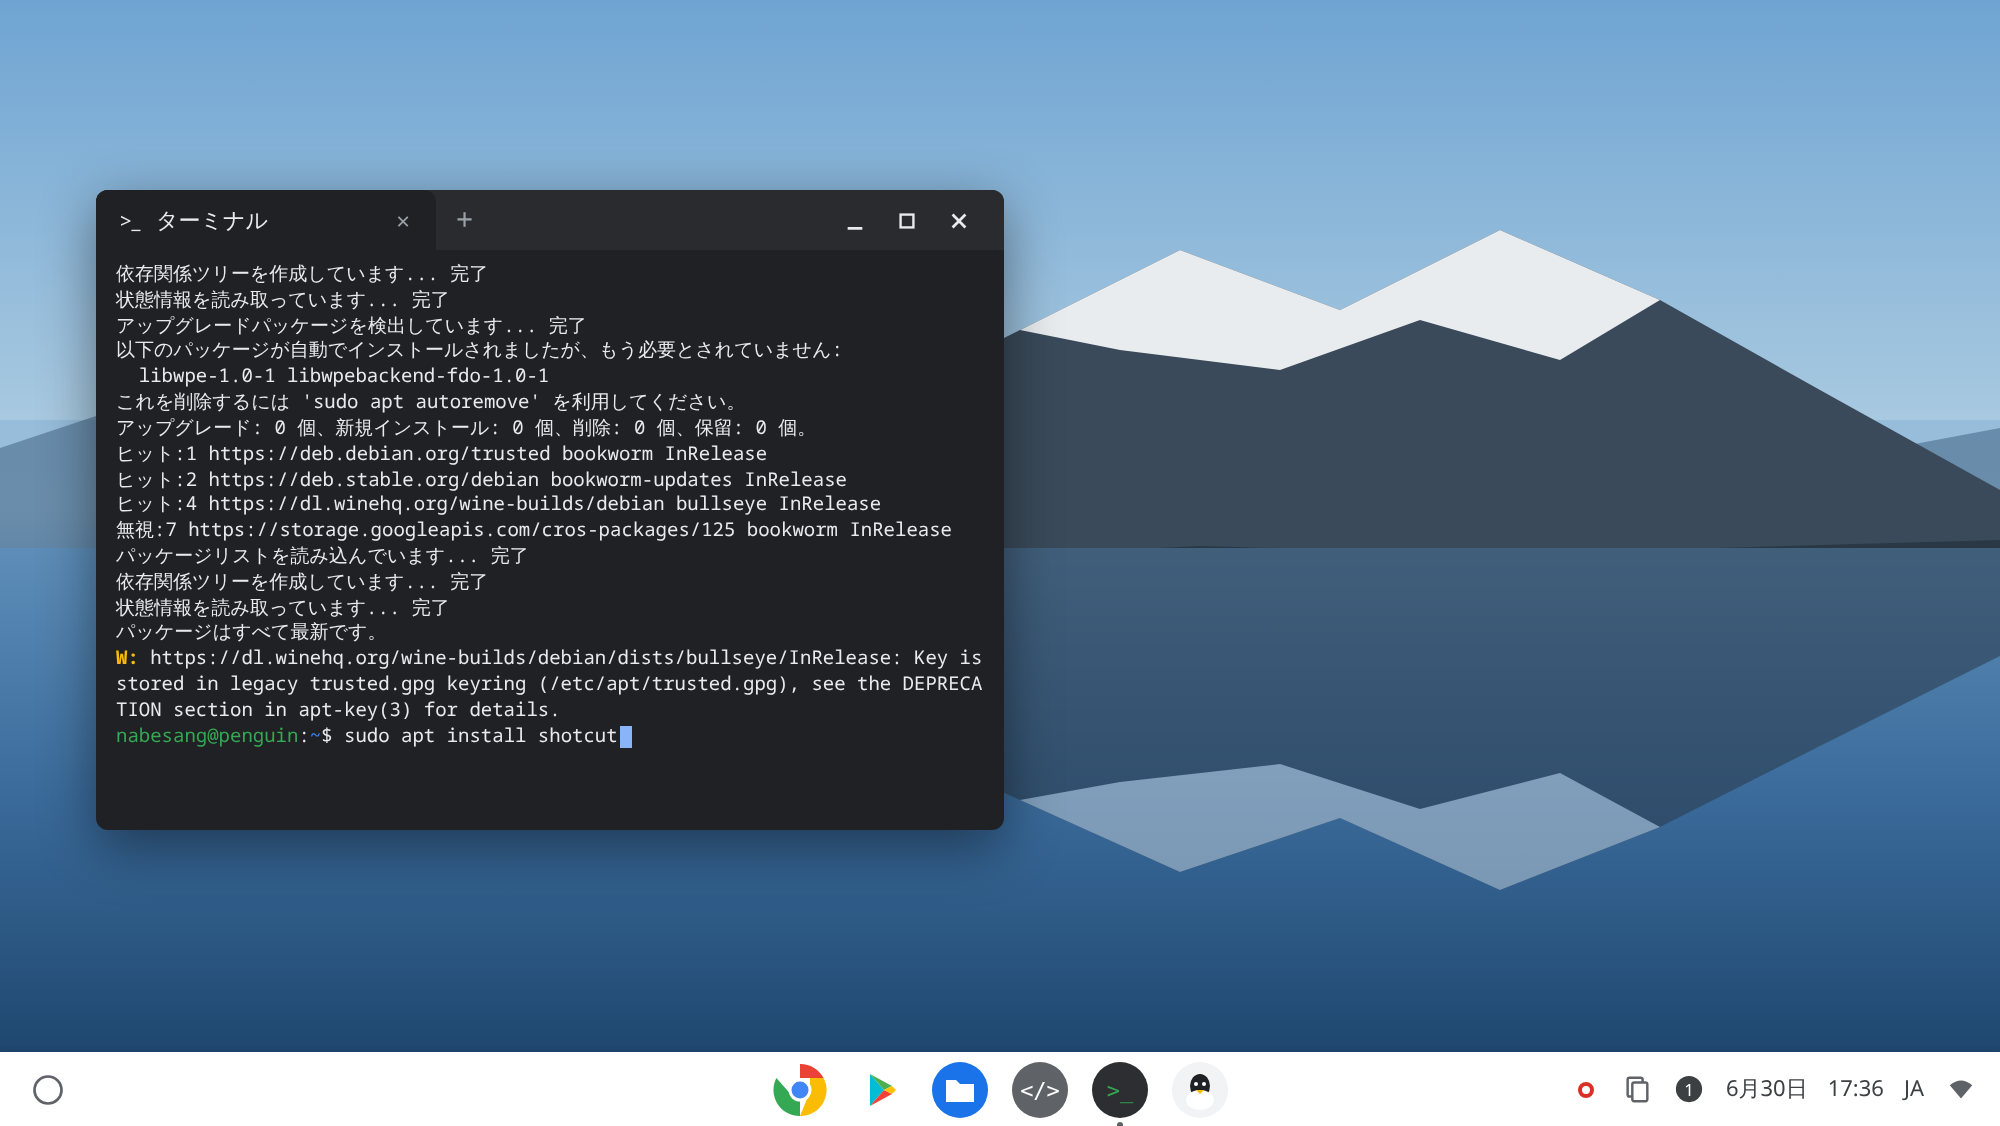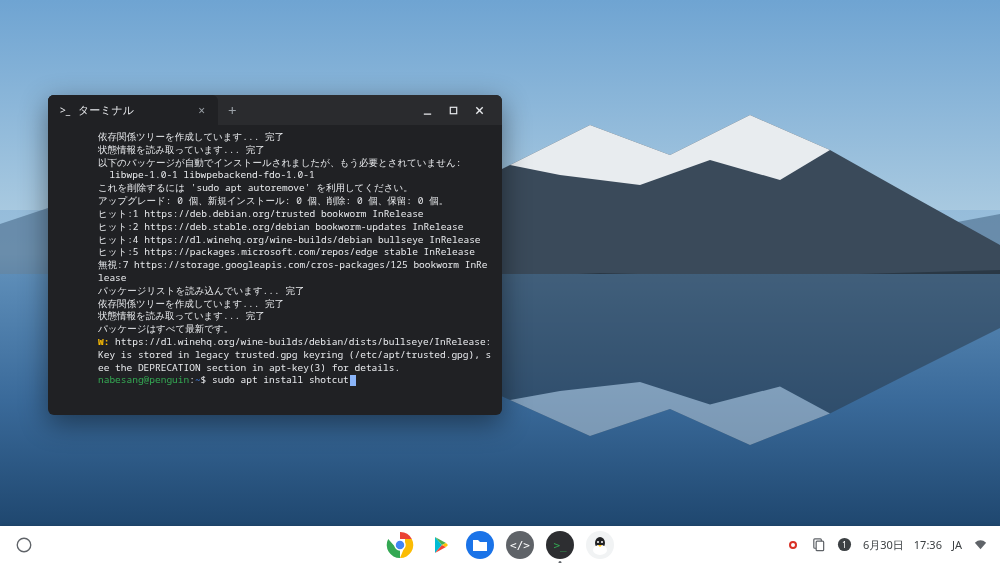--- a/index.html
+++ b/index.html
@@ -64,21 +64,21 @@
   color: #e8eaed; cursor: pointer; border-radius: 3px; }
 .win-btn svg { width: 11px; height: 11px; }
 
 .terminal-body {
   flex: 1; padding: 6px 10px;
   font-family: "Noto Sans Mono", "Consolas", monospace;
   font-size: 9.5px; line-height: 1.35;
   color: #e8eaed;
   overflow: hidden;
 }
-.term-line { white-space: pre-wrap; word-break: break-all; margin-left: 40px; }
+.term-line { white-space: pre-wrap; word-break: break-all; }
 .warn-w { color: #fbbc04; font-weight: bold; }
 .prompt-user { color: #34a853; }
 .prompt-sep { color: #e8eaed; }
 .prompt-path { color: #4285f4; }
 .cursor {
   display: inline-block; width: 6px; height: 11px;
   background: #8ab4f8; vertical-align: text-bottom;
   margin-left: 1px;
 }
 
@@ -169,28 +169,28 @@
             <line x1="2.5" y1="2.5" x2="9.5" y2="9.5" stroke="currentColor" stroke-width="1.5"></line>
             <line x1="9.5" y1="2.5" x2="2.5" y2="9.5" stroke="currentColor" stroke-width="1.5"></line>
           </svg>
       </div>
     </div>
   </div>
   <div class="terminal-body">
     <div id="lines">
         <div class="term-line">依存関係ツリーを作成しています... 完了</div>
         <div class="term-line">状態情報を読み取っています... 完了</div>
+        <div class="term-line">アップグレードパッケージを検出しています... 完了</div>
         <div class="term-line">以下のパッケージが自動でインストールされましたが、もう必要とされていません:</div>
         <div class="term-line">  libwpe-1.0-1 libwpebackend-fdo-1.0-1</div>
         <div class="term-line">これを削除するには 'sudo apt autoremove' を利用してください。</div>
         <div class="term-line">アップグレード: 0 個、新規インストール: 0 個、削除: 0 個、保留: 0 個。</div>
         <div class="term-line">ヒット:1 https://deb.debian.org/trusted bookworm InRelease</div>
         <div class="term-line">ヒット:2 https://deb.stable.org/debian bookworm-updates InRelease</div>
         <div class="term-line">ヒット:4 https://dl.winehq.org/wine-builds/debian bullseye InRelease</div>
-        <div class="term-line">ヒット:5 https://packages.microsoft.com/repos/edge stable InRelease</div>
         <div class="term-line">無視:7 https://storage.googleapis.com/cros-packages/125 bookworm InRelease</div>
         <div class="term-line">パッケージリストを読み込んでいます... 完了</div>
         <div class="term-line">依存関係ツリーを作成しています... 完了</div>
         <div class="term-line">状態情報を読み取っています... 完了</div>
         <div class="term-line">パッケージはすべて最新です。</div>
       </div>
     <div class="term-line"><span class="warn-w">W: </span><span>https://dl.winehq.org/wine-builds/debian/dists/bullseye/InRelease: Key is stored in legacy trusted.gpg keyring (/etc/apt/trusted.gpg), see the DEPRECATION section in apt-key(3) for details.</span></div>
     <div class="term-line"><span class="prompt-user">nabesang@penguin</span><span class="prompt-sep">:</span><span class="prompt-path">~</span><span class="prompt-sep">$</span> <span>sudo apt install shotcut</span><span class="cursor"></span></div>
   </div>
 </div>

